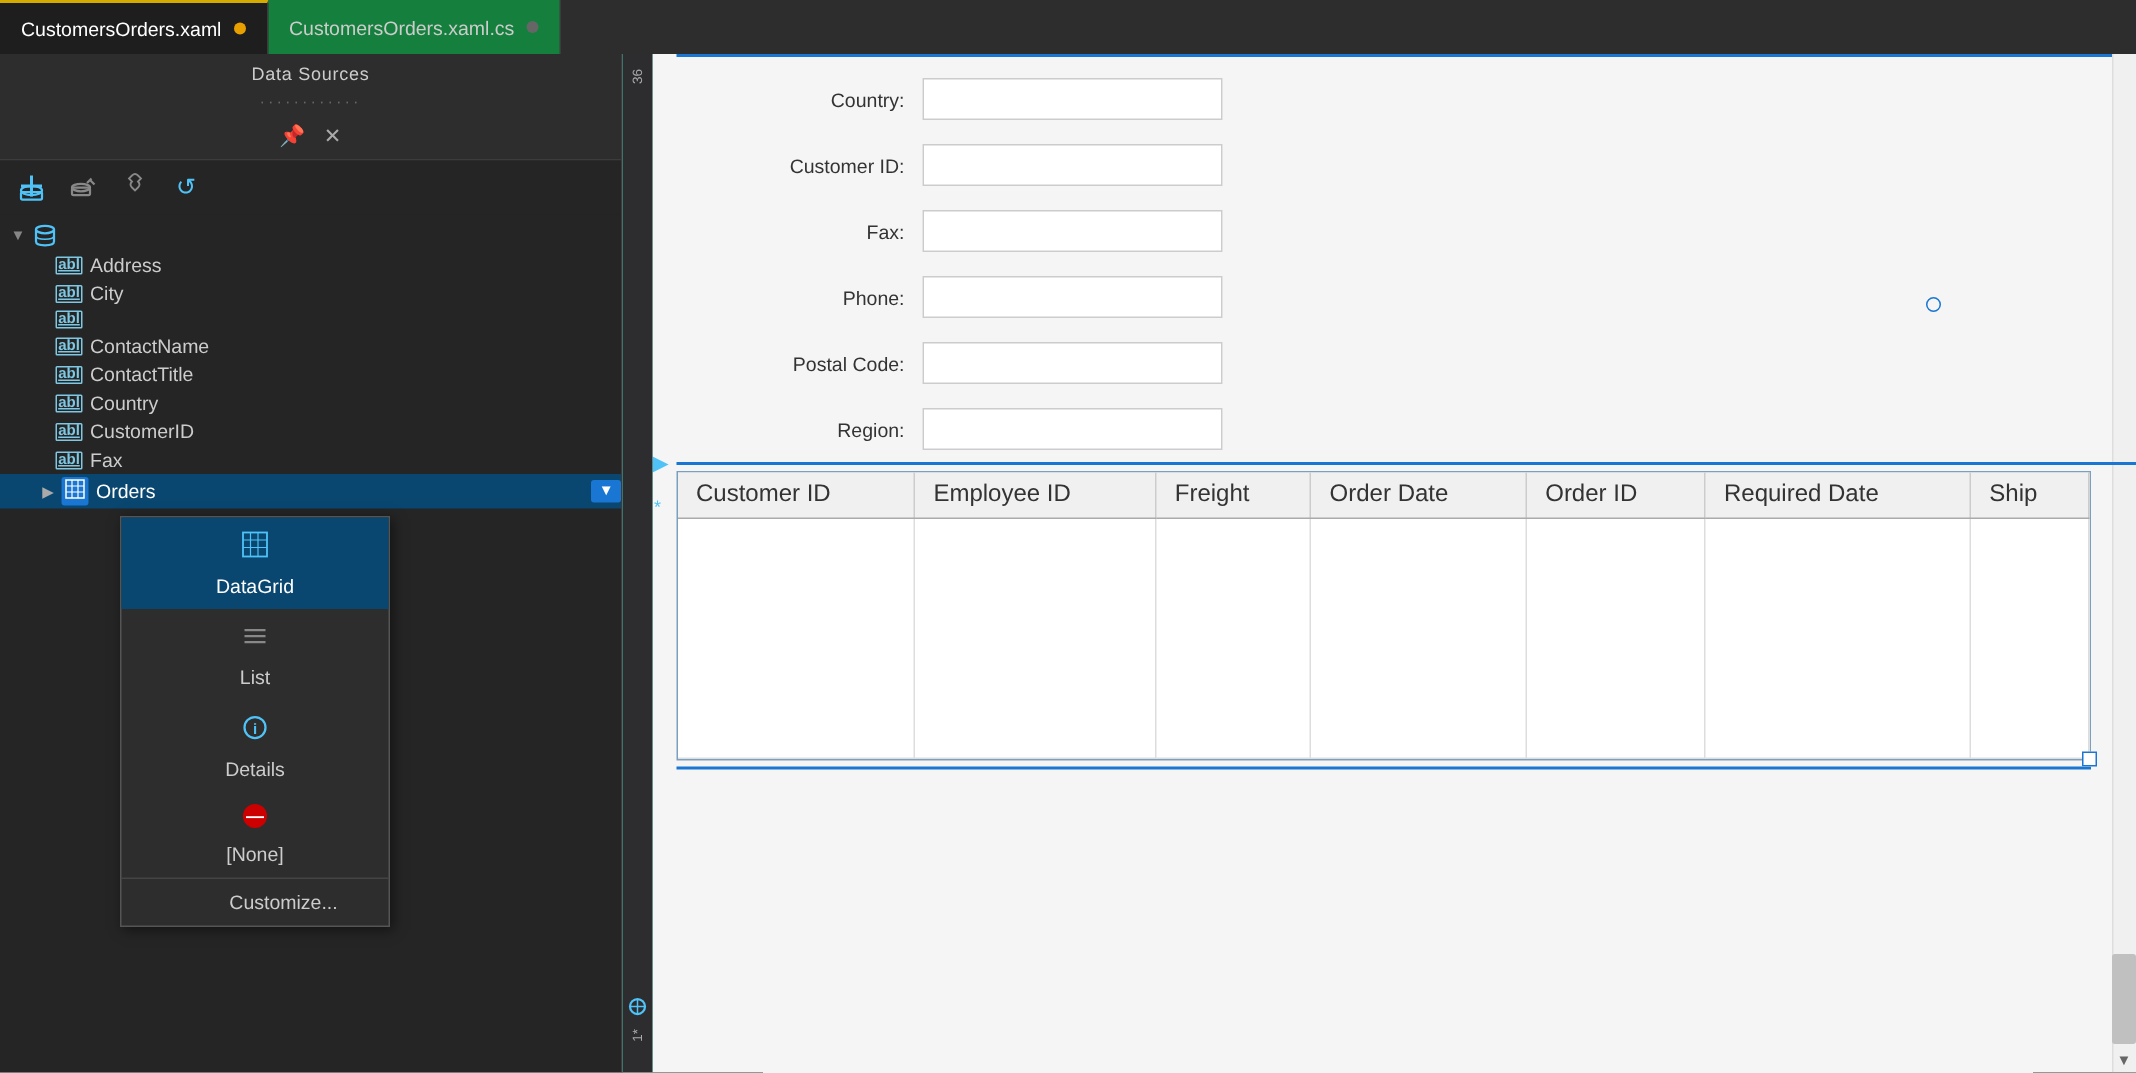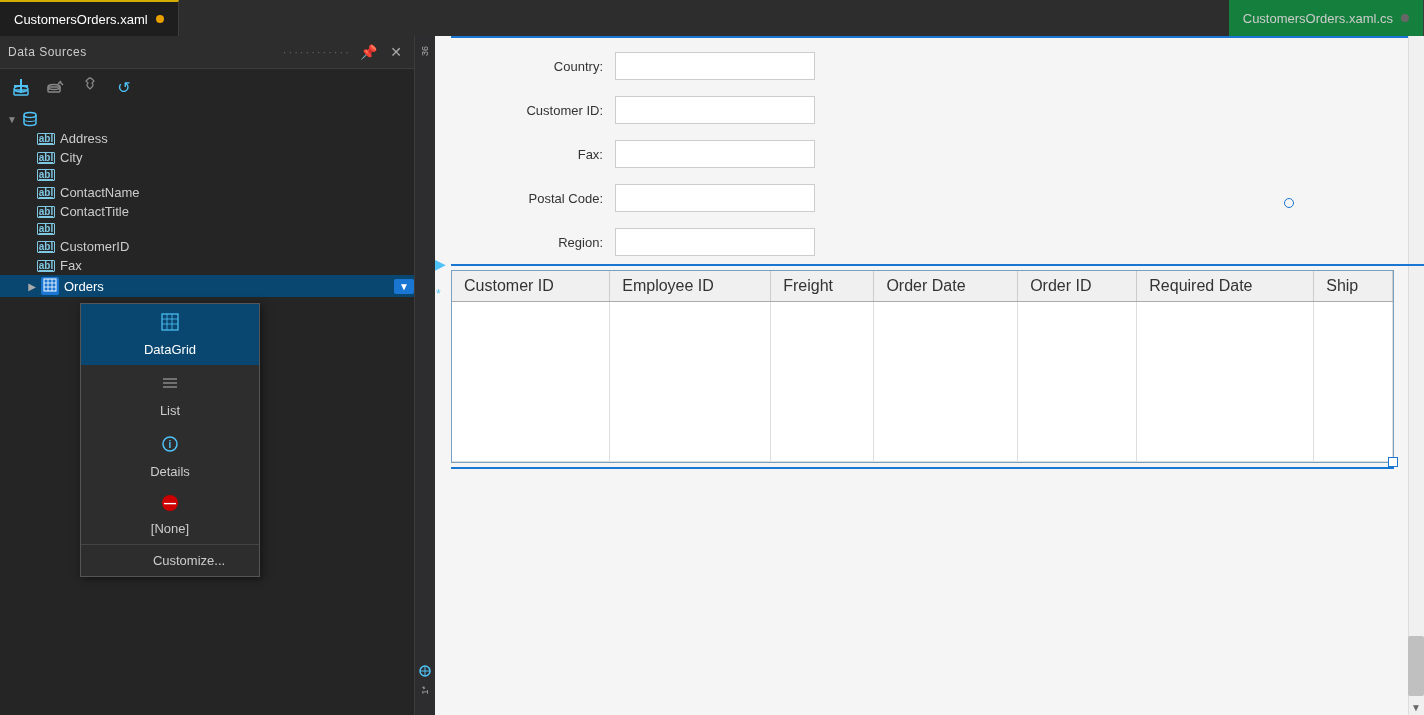--- a/index.html
+++ b/index.html
@@ -14,21 +14,20 @@
       flex-direction: column;
     }
 
     
     .title-bar {
       display: flex;
       background: #2d2d2d;
       height: 36px;
       align-items: stretch;
       flex-shrink: 0;
-      justify-content: space-between;
     }
     .tab {
       display: flex;
       align-items: center;
       padding: 0 14px;
       gap: 8px;
       font-size: 13px;
       color: #ccc;
       background: #15803d;
       border-right: 1px solid #3c3c3c;
@@ -69,20 +68,21 @@
       flex-shrink: 0;
     }
 
     .panel-header {
       display: flex;
       align-items: center;
       padding: 6px 8px;
       background: #2d2d2d;
       border-bottom: 1px solid #3c3c3c;
       gap: 6px;
+      flex-direction: column;
     }
     .panel-title {
       color: #ccc;
       font-size: 12px;
       flex: 1;
       letter-spacing: 0.5px;
     }
     .panel-actions {
       display: flex;
       gap: 4px;
@@ -411,20 +411,21 @@
       <div class="tree-item" style="padding-left:36px;">
         <span class="tree-icon">
             <span class="icon-field">abl</span>
           </span>
         <span class="tree-label">ContactTitle</span>
       </div>
       <div class="tree-item" style="padding-left:36px;">
         <span class="tree-icon">
             <span class="icon-field">abl</span>
           </span>
+        <span class="tree-label">Country</span>
       </div>
       <div class="tree-item" style="padding-left:36px;">
         <span class="tree-icon">
             <span class="icon-field">abl</span>
           </span>
         <span class="tree-label">CustomerID</span>
       </div>
       <div class="tree-item" style="padding-left:36px;">
         <span class="tree-icon">
             <span class="icon-field">abl</span>
@@ -524,20 +525,24 @@
         <div class="form-row">
           <span class="form-label">Customer ID:</span>
           <div class="form-input"></div>
         </div>
 
         <div class="form-row">
           <span class="form-label">Fax:</span>
           <div class="form-input"></div>
         </div>
 
+        <div class="form-row">
+          <span class="form-label">Phone:</span>
+          <div class="form-input"></div>
+        </div>
 
         <div class="form-row">
           <span class="form-label">Postal Code:</span>
           <div class="form-input"></div>
         </div>
 
         <div class="form-row">
           <span class="form-label">Region:</span>
           <div class="form-input"></div>
         </div>

